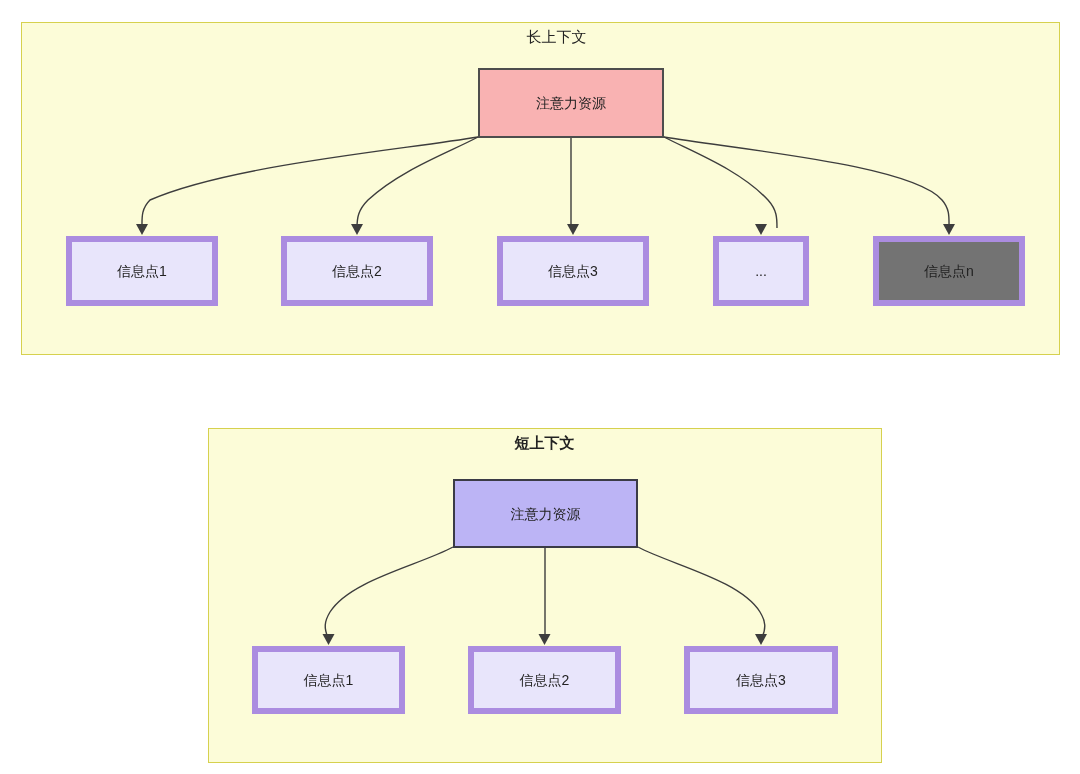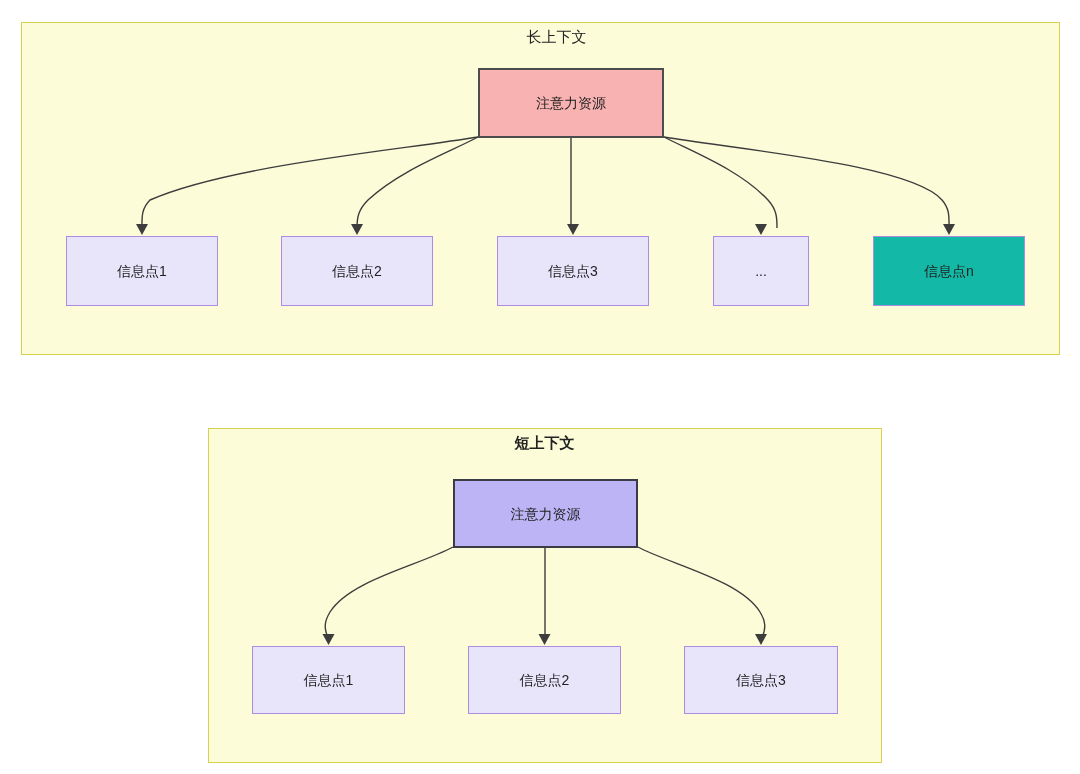--- a/index.html
+++ b/index.html
@@ -50,21 +50,21 @@
   .node-root-red {
     background: #f9b2b2;
     border: 2px solid #4d4d4d;
   }
   .node-root-purple {
     background: #bcb4f5;
     border: 2px solid #3b3b46;
   }
   .node-leaf {
     background: #e8e5fb;
-    border: 1px solid #000000;
+    border: 6px solid #000000;
   }
   svg.edges {
     position: absolute;
     left: 0; top: 0;
     width: 1080px;
     height: 774px;
     overflow: visible;
     pointer-events: none;
   }
   svg.edges path {
@@ -93,21 +93,21 @@
       <polygon class="arrowhead" points="351,224 363,224 357,235"></polygon>
       <polygon class="arrowhead" points="567,224 579,224 573,235"></polygon>
       <polygon class="arrowhead" points="755,224 767,224 761,235"></polygon>
       <polygon class="arrowhead" points="943,224 955,224 949,235"></polygon>
     </svg>
     <div class="node node-root-red" style="left: 478px; top: 68px; width: 186px; height: 70px; background: rgb(249, 178, 178); border-color: rgb(77, 77, 77);">注意力资源</div>
     <div class="node node-leaf" style="left: 66px; top: 236px; width: 152px; height: 70px; background: rgb(232, 229, 251); border-color: rgb(171, 140, 224);">信息点1</div>
     <div class="node node-leaf" style="left: 281px; top: 236px; width: 152px; height: 70px; background: rgb(232, 229, 251); border-color: rgb(171, 140, 224);">信息点2</div>
     <div class="node node-leaf" style="left: 497px; top: 236px; width: 152px; height: 70px; background: rgb(232, 229, 251); border-color: rgb(171, 140, 224);">信息点3</div>
     <div class="node node-leaf" style="left: 713px; top: 236px; width: 96px; height: 70px; background: rgb(232, 229, 251); border-color: rgb(171, 140, 224);">...</div>
-    <div class="node node-leaf" style="left: 873px; top: 236px; width: 152px; height: 70px; background: #14b8a6; border-color: rgb(171, 140, 224);">信息点n</div>
+    <div class="node node-leaf" style="left: 873px; top: 236px; width: 152px; height: 70px; background: #737373; border-color: rgb(171, 140, 224);">信息点n</div>
     <div class="group-frame" style="left: 208px; top: 428px; width: 674px; height: 335px; background: rgb(252, 252, 216); border-color: rgb(214, 209, 78);"></div>
     <div class="group-title" style="left: 481px; top: 434px; width: 127px; font-weight: bold;">短上下文</div>
     <svg class="edges" viewBox="0 0 1080 774">
       <path d="M453,547 C420,565 350,580 330,612 C324,622 324,628 328,638"></path>
       <path d="M545,548 L545,638"></path>
       <path d="M638,547 C672,565 740,580 760,612 C766,622 766,628 762,638"></path>
       <polygon class="arrowhead" points="322.5,634 334.5,634 328.5,645"></polygon>
       <polygon class="arrowhead" points="538.5,634 550.5,634 544.5,645"></polygon>
       <polygon class="arrowhead" points="755,634 767,634 761,645"></polygon>
     </svg>

